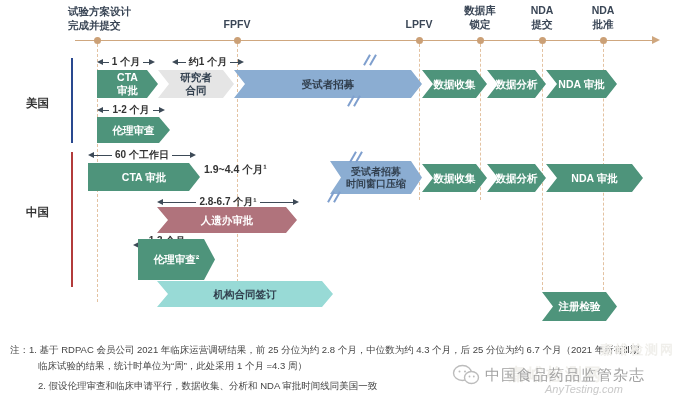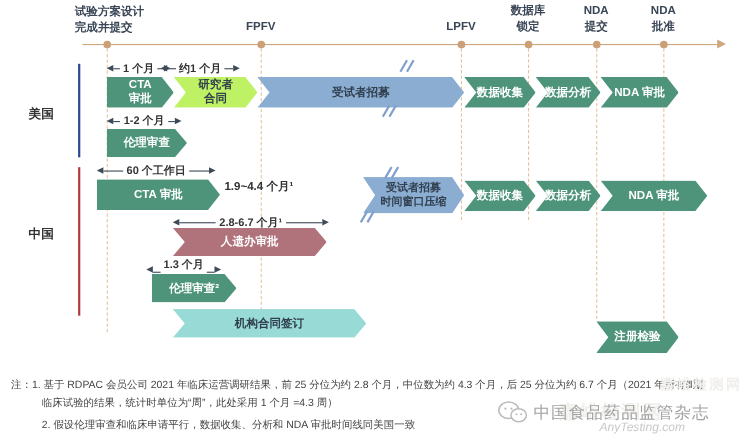--- a/index.html
+++ b/index.html
@@ -15,21 +15,21 @@
   .ms.ctr{transform:translateX(-50%);}
   
   .cline{position:absolute;width:2px;}
   .country{position:absolute;font-size:11.5px;font-weight:bold;color:#333;}
   
   .box{position:absolute;display:flex;flex-direction:column;align-items:center;justify-content:center;
        font-weight:bold;font-size:10.5px;line-height:1.2;text-align:center;z-index:3;white-space:nowrap;}
   .pt{clip-path:polygon(0 0,calc(100% - 11px) 0,100% 50%,calc(100% - 11px) 100%,0 100%);}
   .nt{clip-path:polygon(0 0,calc(100% - 11px) 0,100% 50%,calc(100% - 11px) 100%,0 100%,11px 50%);}
   .green{background:#4e947b;color:#fff;}
-  .teal{background:#bef264;color:#313f4e;}
+  .teal{background:#e5e5e5;color:#313f4e;}
   .blue{background:#8badd2;color:#313f4e;}
   .maroon{background:#b0737c;color:#fff;}
   .cyan{background:#98dad6;color:#313f4e;}
   .f10{font-size:10px;}
   
   .dur{position:absolute;display:flex;align-items:center;z-index:3;}
   .dur .ah{width:0;height:0;}
   .dur .ah.l{border-right:6px solid #3d4a57;border-top:3.5px solid transparent;border-bottom:3.5px solid transparent;}
   .dur .ah.r{border-left:6px solid #3d4a57;border-top:3.5px solid transparent;border-bottom:3.5px solid transparent;}
   .dur .ln{flex:1;height:1px;background:#3d4a57;min-width:1px;}
@@ -98,21 +98,21 @@
   <div class="cline" style="left:71px;top:152px;height:135px;background:#b23b3b;"></div>
   <div class="country" style="left:26px;top:205px;">中国</div>
 
   <div class="dur" style="left:97px;top:55px;width:58px;">
     <span class="ah l"></span>
       <span class="ln"></span>
       <span class="tx">1 个月</span>
       <span class="ln"></span>
       <span class="ah r"></span>
   </div>
-  <div class="dur" style="left:146px;top:55px;width:72px;">
+  <div class="dur" style="left:172px;top:55px;width:72px;">
     <span class="ah l"></span>
       <span class="ln"></span>
       <span class="tx">约1 个月</span>
       <span class="ln"></span>
       <span class="ah r"></span>
   </div>
   <div class="dur" style="left:97px;top:103px;width:68px;">
     <span class="ah l"></span>
       <span class="ln"></span>
       <span class="tx">1-2 个月</span>
@@ -195,21 +195,21 @@
   </div>
   <div class="box green nt" style="left:487px;top:164px;width:59px;height:28px;">
     <span>数据分析</span>
   </div>
   <div class="box green nt" style="left:546px;top:164px;width:97px;height:28px;">
     <span>NDA 审批</span>
   </div>
   <div class="box maroon nt" style="left:157px;top:207px;width:140px;height:26px;">
     <span>人遗办审批</span>
   </div>
-  <div class="box green pt" style="left:138px;top:249px;width:77px;height:26px;text-align:right;">
+  <div class="box green pt" style="left:138px;top:239px;width:77px;height:41px;text-align:right;">
     <span>伦理审查²</span>
   </div>
   <div class="box cyan nt" style="left:157px;top:281px;width:176px;height:26px;">
     <span>机构合同签订</span>
   </div>
   <div class="box green nt" style="left:542px;top:292px;width:75px;height:29px;">
     <span>注册检验</span>
   </div>
 
   <div class="note" style="left:10px;top:344px;">注：1. 基于 RDPAC 会员公司 2021 年临床运营调研结果，前 25 分位为约 2.8 个月，中位数为约 4.3 个月，后 25 分位为约 6.7 个月（2021 年所有Ⅲ期</div>

